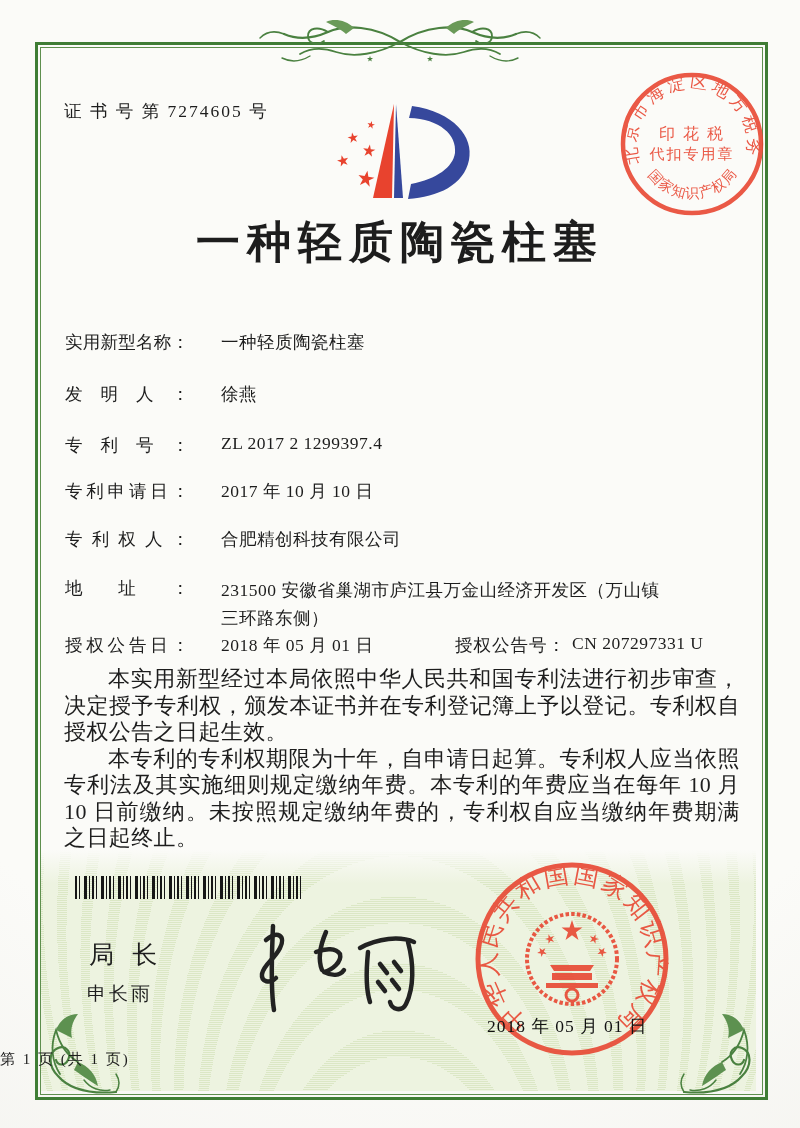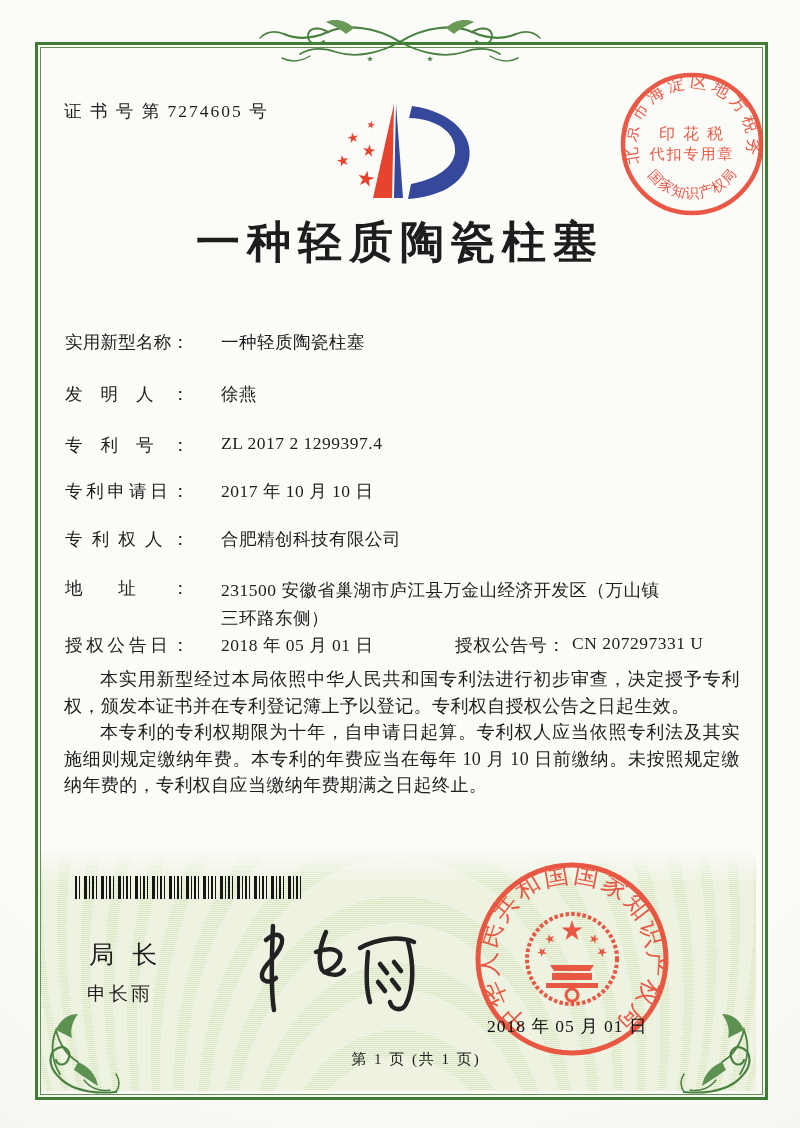--- a/index.html
+++ b/index.html
@@ -41,43 +41,43 @@
   .flabel{
     display:inline-block;width:124px;text-align:justify;text-align-last:justify;
     vertical-align:top;
   }
   .fvalue{display:inline-block;margin-left:32px;white-space:pre-wrap;vertical-align:top;letter-spacing:0.5px;}
   .addr .fvalue{max-width:545px;white-space:pre-wrap;line-height:28px;}
   .grant-no{position:absolute;left:390px;top:0;}
   .grant-no .flabel{width:auto;text-align:center;text-align-last:auto;letter-spacing:1px;}
   .paragraphs{
     position:absolute;left:64px;top:666px;width:676px;z-index:4;
-    font-size:18px;line-height:26.5px;letter-spacing:0.4px;text-align:justify;
+    font-size:22px;line-height:26.5px;letter-spacing:0.4px;text-align:justify;
   }
   .paragraphs p{margin:0;text-indent:2em;}
   .barcode{
     position:absolute;left:75px;top:876px;width:228px;height:23px;z-index:4;
     background:repeating-linear-gradient(90deg,
       #161616 0 2px, transparent 2px 4px,
       #161616 4px 5px, transparent 5px 9px,
       #161616 9px 12px, transparent 12px 14px,
       #161616 14px 15px, transparent 15px 17px);
   }
   .director-title{position:absolute;left:89px;top:938px;font-size:25px;letter-spacing:6px;z-index:4;}
   .director-name{position:absolute;left:87px;top:981px;font-size:19px;letter-spacing:3px;z-index:4;}
   .signature{position:absolute;left:228px;top:912px;z-index:5;}
   .stamp{position:absolute;z-index:6;opacity:0.88;}
   .stamp-tax{left:617px;top:69px;}
   .stamp-sipo{left:472px;top:859px;}
   .stamp-date{
     position:absolute;left:487px;top:1014px;z-index:7;font-size:17.5px;letter-spacing:1px;color:#111;
   }
   .footer{
-    position:absolute;left:0;right:0;top:1050px;text-align:center;font-size:15px;
-    letter-spacing:2px;z-index:5;padding-left:32px;
+    position:absolute;left:0;right:0;top:1050px;text-align:left;font-size:15px;
+    letter-spacing:2px;z-index:5;
   }
   .logo{position:absolute;left:322px;top:92px;z-index:4;}
   .ornament-top{position:absolute;left:250px;top:18px;z-index:4;}
   .corner{position:absolute;z-index:4;}
   .corner-bl{left:30px;top:1010px;}
   .corner-br{left:675px;top:1010px;transform:scaleX(-1);}
   svg text{font-family:"Liberation Serif","DejaVu Serif",serif;}
 </style>
 </head>
 <body>

